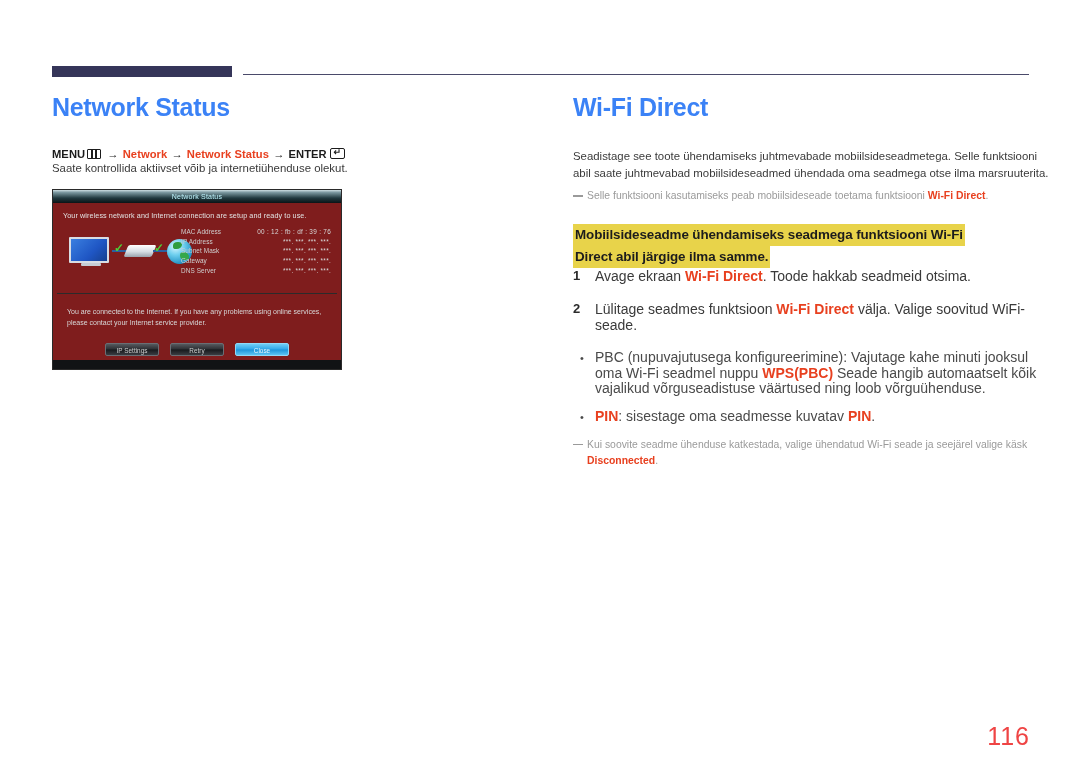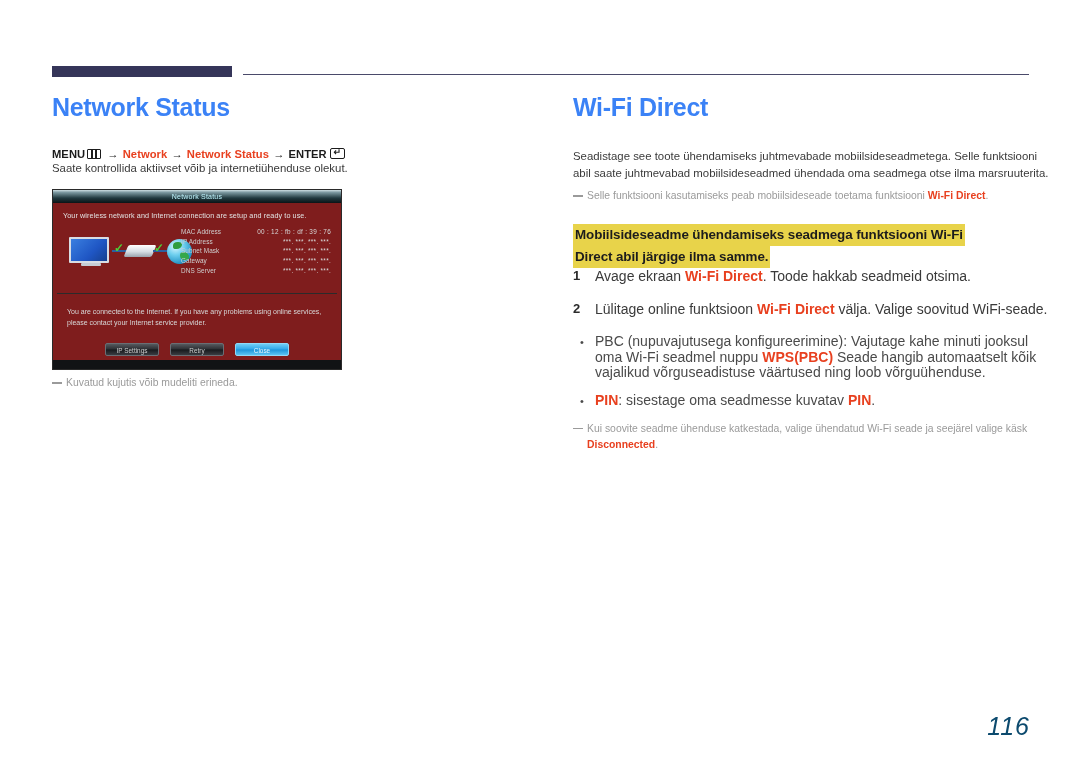--- a/index.html
+++ b/index.html
@@ -199,22 +199,22 @@
   .step .txt .accent { color: #e8401f; font-weight: bold; }
 
   
   .bullet { display: flex; margin-bottom: 12px; }
   .bullet .dot { width: 22px; flex: none; text-align: left; padding-left: 7px; color: #4a4a4a; font-size: 11px; line-height: 16px; }
   .bullet .txt { font-size: 14px; line-height: 15.5px; color: #4a4a4a; }
   .bullet .txt .accent { color: #e8401f; font-weight: bold; }
 
   
   .page-num {
-    position: absolute; right: 50px; bottom: 22px;
-    font-size: 25px; color: #0c4a6e; letter-spacing: 1px; font-style: italic;
+    position: absolute; right: 50px; bottom: 12px;
+    font-size: 25px; color: #ef4444; letter-spacing: 1px;
   }
 </style>
 </head>
 <body>
 
 <div class="page">
 
   <div class="top-rule">
     <div class="thick"></div>
     <div class="thin"></div>
@@ -287,23 +287,20 @@
 
       <div class="tv-buttons">
         <div class="tv-btn">IP Settings</div>
         <div class="tv-btn">Retry</div>
         <div class="tv-btn primary">Close</div>
       </div>
 
       <div class="tv-footbar"></div>
     </div>
 
-    <div class="note">
-      <span>Kuvatud kujutis võib mudeliti erineda.</span>
-    </div>
   </div>
 
   <div class="col col-right">
 
     <h1 class="sect-title">Wi-Fi Direct</h1>
 
 
     <p class="body">Seadistage see toote ühendamiseks juhtmevabade mobiilsideseadmetega. Selle funktsiooni abil saate juhtmevabad mobiilsideseadmed ühendada oma seadmega otse ilma marsruuterita.</p>
 
     <div class="note">
@@ -318,21 +315,21 @@
     <div class="step">
       <div class="num">1</div>
       <div class="txt">
         <span>Avage ekraan </span><span class="accent">Wi-Fi Direct</span><span>. Toode hakkab seadmeid otsima.</span>
       </div>
     </div>
 
     <div class="step">
       <div class="num">2</div>
       <div class="txt">
-        <span>Lülitage online funktsioon </span><span class="accent">Wi-Fi Direct</span><span> välja. Valige soovitud WiFi-seade.</span>
+        <span>Lülitage seadmes funktsioon </span><span class="accent">Wi-Fi Direct</span><span> välja. Valige soovitud WiFi-seade.</span>
       </div>
     </div>
 
     <div class="bullet">
       <div class="dot">•</div>
       <div class="txt">
         <span>PBC (nupuvajutusega konfigureerimine): Vajutage kahe minuti jooksul oma Wi-Fi seadmel nuppu </span><span class="accent">WPS(PBC)</span><span> Seade hangib automaatselt kõik vajalikud võrguseadistuse väärtused ning loob võrguühenduse.</span>
       </div>
     </div>
 

